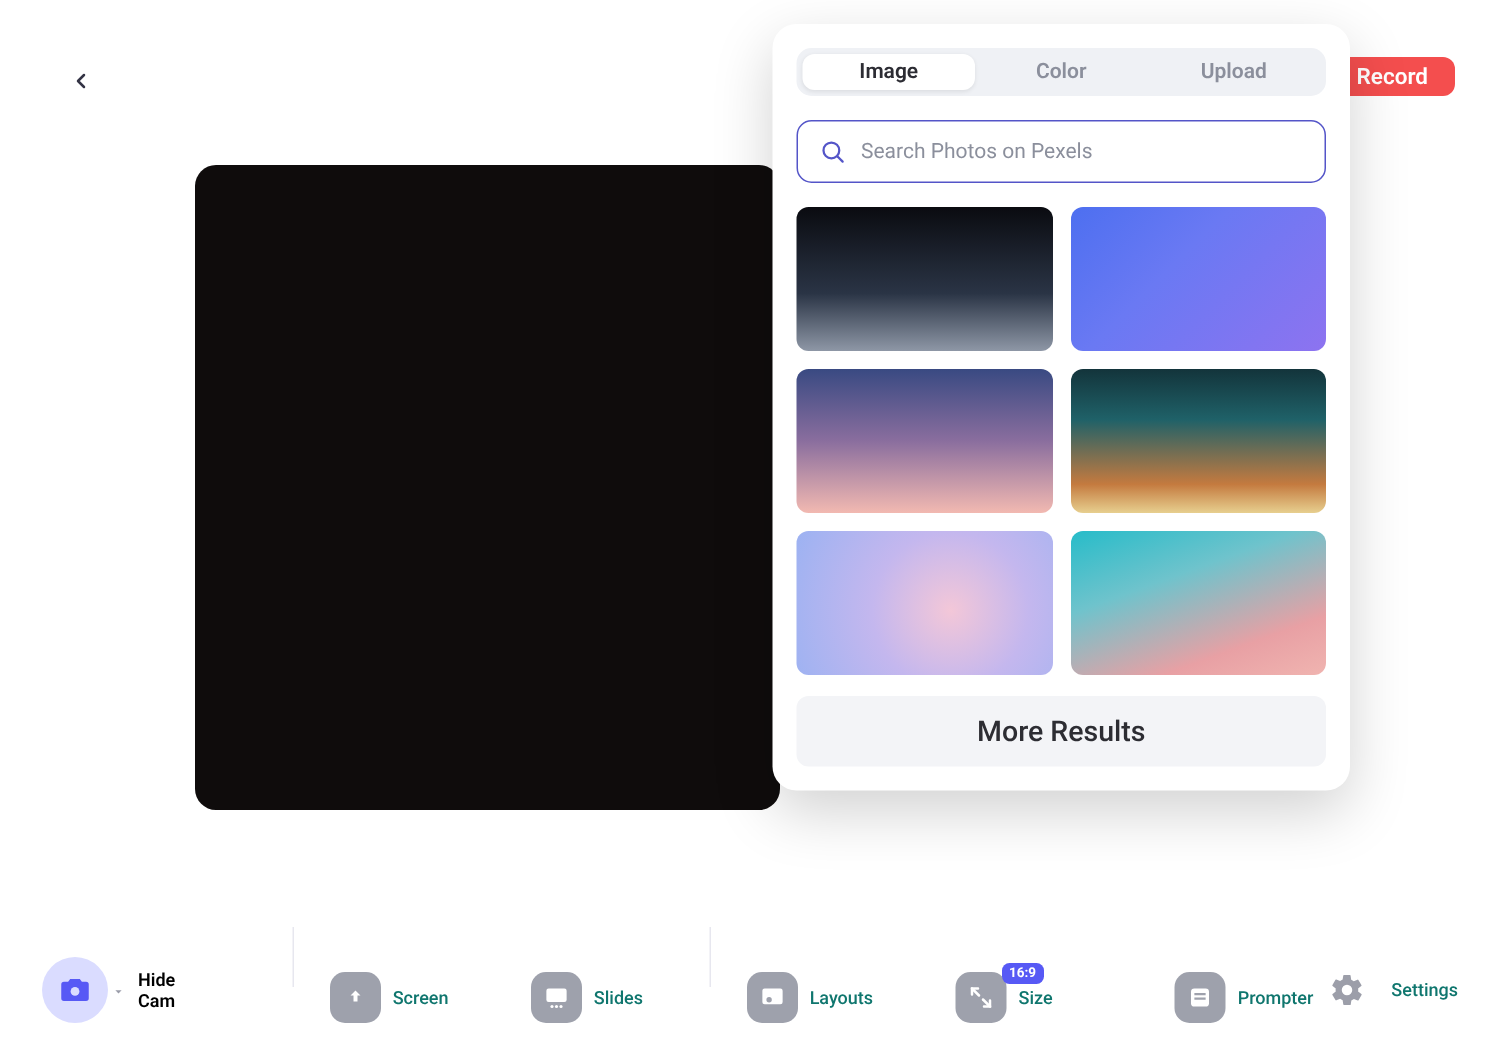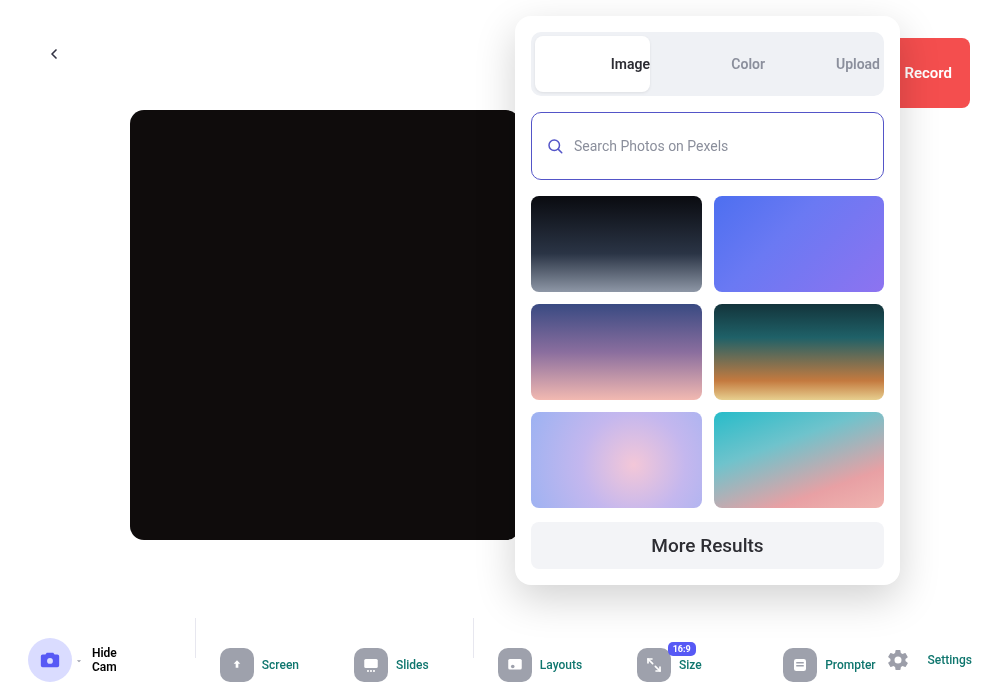--- a/index.html
+++ b/index.html
@@ -1,31 +1,31 @@
 <!DOCTYPE html>
 <html><head>
 <meta charset="utf-8">
 <style>
   * { box-sizing: border-box; margin: 0; padding: 0; font-family: -apple-system, BlinkMacSystemFont, "Segoe UI", Roboto, sans-serif; }
   body { background: #fff; width: 1000px; height: 700px; overflow: hidden; position: relative; }
 
   .back-btn { position: absolute; top: 40px; left: 40px; width: 28px; height: 28px; display:flex; align-items:center; justify-content:center; cursor:pointer; }
   .back-btn svg { stroke: #334; }
 
-  .record-btn { position: absolute; top: 38px; right: 30px; background:#f44e4e; color:#fff; border:none; border-radius:8px; padding:26px 18px; font-size:15px; font-weight:600; cursor:pointer; }
+  .record-btn { position: absolute; top: 38px; right: 30px; background:#f44e4e; color:#fff; border:none; border-radius:8px; padding:4px 18px; font-size:15px; font-weight:600; cursor:pointer; }
 
   .canvas { position:absolute; top:110px; left:130px; width:390px; height:430px; background:#0f0c0c; border-radius:14px; }
 
   .popover { position:absolute; top:16px; left:515px; width:385px; border-radius:16px; background:#fff; box-shadow:0 14px 40px rgba(0,0,0,.18); padding:16px; }
 
   .seg { display:flex; background:#eff1f5; border-radius:10px; padding:4px; margin-bottom:16px; }
-  .seg-item { flex:1; text-align:right; padding:20px 0; font-size:14px; font-weight:600; color:#8b8f9c; cursor:pointer; border-radius:8px; }
+  .seg-item { flex:1; text-align:center; padding:4px 0; font-size:14px; font-weight:600; color:#8b8f9c; cursor:pointer; border-radius:8px; }
   .seg-item.active { background:#fff; color:#2c2c33; box-shadow:0 1px 3px rgba(0,0,0,.08); }
 
-  .search { display:flex; align-items:center; gap:10px; border:1.5px solid #5455c8; border-radius:10px; padding:24px 14px; margin-bottom:16px; }
+  .search { display:flex; align-items:center; gap:10px; border:1.5px solid #5455c8; border-radius:10px; padding:11px 14px; margin-bottom:16px; }
   .search input { border:none; outline:none; flex:1; font-size:14px; color:#333; background:transparent; }
   .search input::placeholder { color:#8b8f9c; }
   .search svg { stroke:#5455c8; }
 
   .grid { display:grid; grid-template-columns:1fr 1fr; gap:12px; margin-bottom:14px; }
   .thumb { height:96px; border-radius:8px; cursor:pointer; }
 
   .more { width:100%; background:#f3f4f7; border:none; border-radius:8px; padding:12px 0; font-size:19px; font-weight:500; color:#2d2d33; cursor:pointer; }
 
   .toolbar { position:absolute; left:0; right:0; bottom:18px; display:flex; align-items:flex-end; padding:0 28px; }

